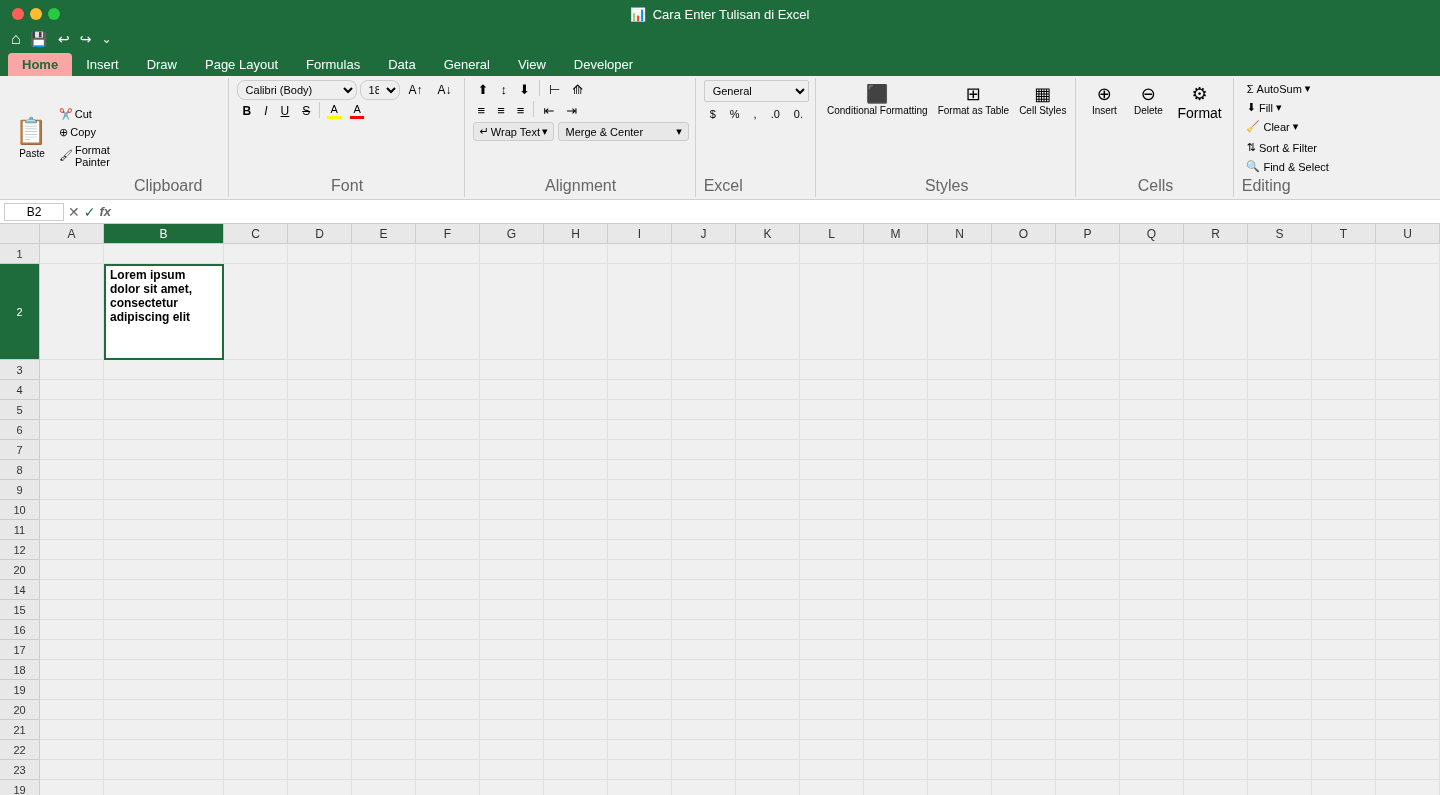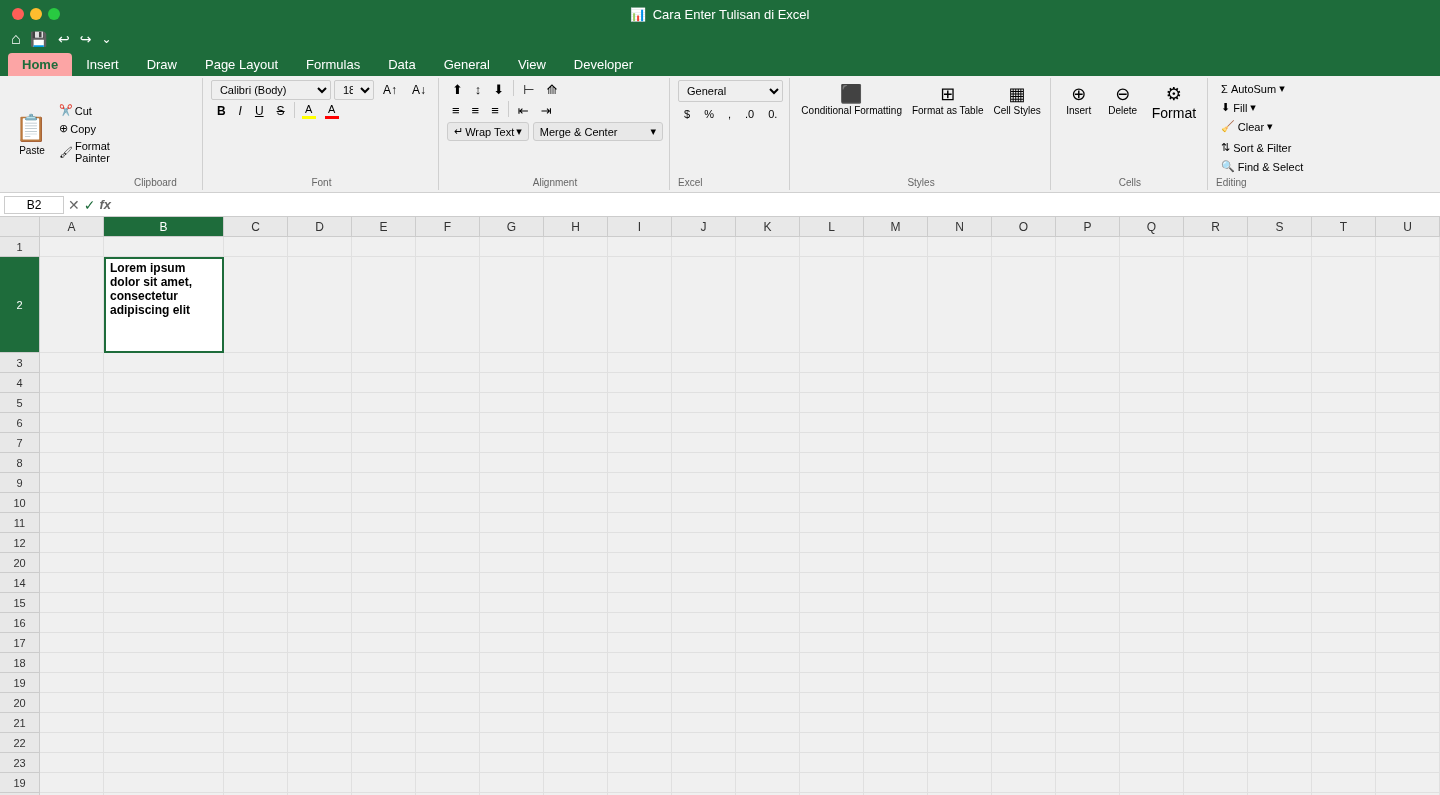--- a/index.html
+++ b/index.html
@@ -72,29 +72,29 @@
     .ribbon-group {
       display: flex;
       flex-direction: column;
       align-items: center;
       border-right: 1px solid #d0d0d0;
       padding: 2px 6px;
       min-width: 60px;
       gap: 2px;
     }
     .ribbon-group:last-child { border-right: none; }
-    .ribbon-group-label { font-size: 10px; color: #666; margin-top: auto; }
+    .ribbon-group-label { font-size: 16px; color: #666; margin-top: auto; }
     .paste-btn { display: flex; flex-direction: column; align-items: center; justify-content: center; padding: 2px 6px; cursor: pointer; border-radius: 3px; border: none; background: none; font-size: 10px; gap: 1px; min-width: 44px; }
     .clipboard-mini { display: flex; flex-direction: column; gap: 1px; justify-content: center; }
     .clipboard-mini button { display: flex; align-items: center; gap: 3px; font-size: 10px; padding: 2px 3px; cursor: pointer; border: none; background: none; border-radius: 2px; }
 
     
     .font-selects { display: flex; flex-direction: column; gap: 2px; }
     .font-row { display: flex; align-items: center; gap: 3px; }
-    .font-select { border: 1px solid #ccc; border-radius: 2px; padding: 1px 4px; font-size: 11px; height: 20px; }
+    .font-select { border: 1px solid #ccc; border-radius: 8px; padding: 1px 4px; font-size: 11px; height: 20px; }
     .font-format-row { display: flex; gap: 1px; }
     .fmt-btn { border: 1px solid transparent; background: none; border-radius: 2px; padding: 1px 5px; cursor: pointer; font-size: 12px; }
     .fmt-btn.bold { font-weight: bold; }
     .fmt-btn.italic { font-style: italic; }
     .fmt-btn.underline { text-decoration: underline; }
     .color-btn { display: flex; flex-direction: column; align-items: center; background: none; border: none; cursor: pointer; padding: 1px 4px; border-radius: 2px; font-size: 11px; }
     .color-bar { height: 3px; width: 14px; margin-top: 1px; }
     .sep { width: 1px; background: #ccc; height: 16px; margin: 0 2px; }
 
     

